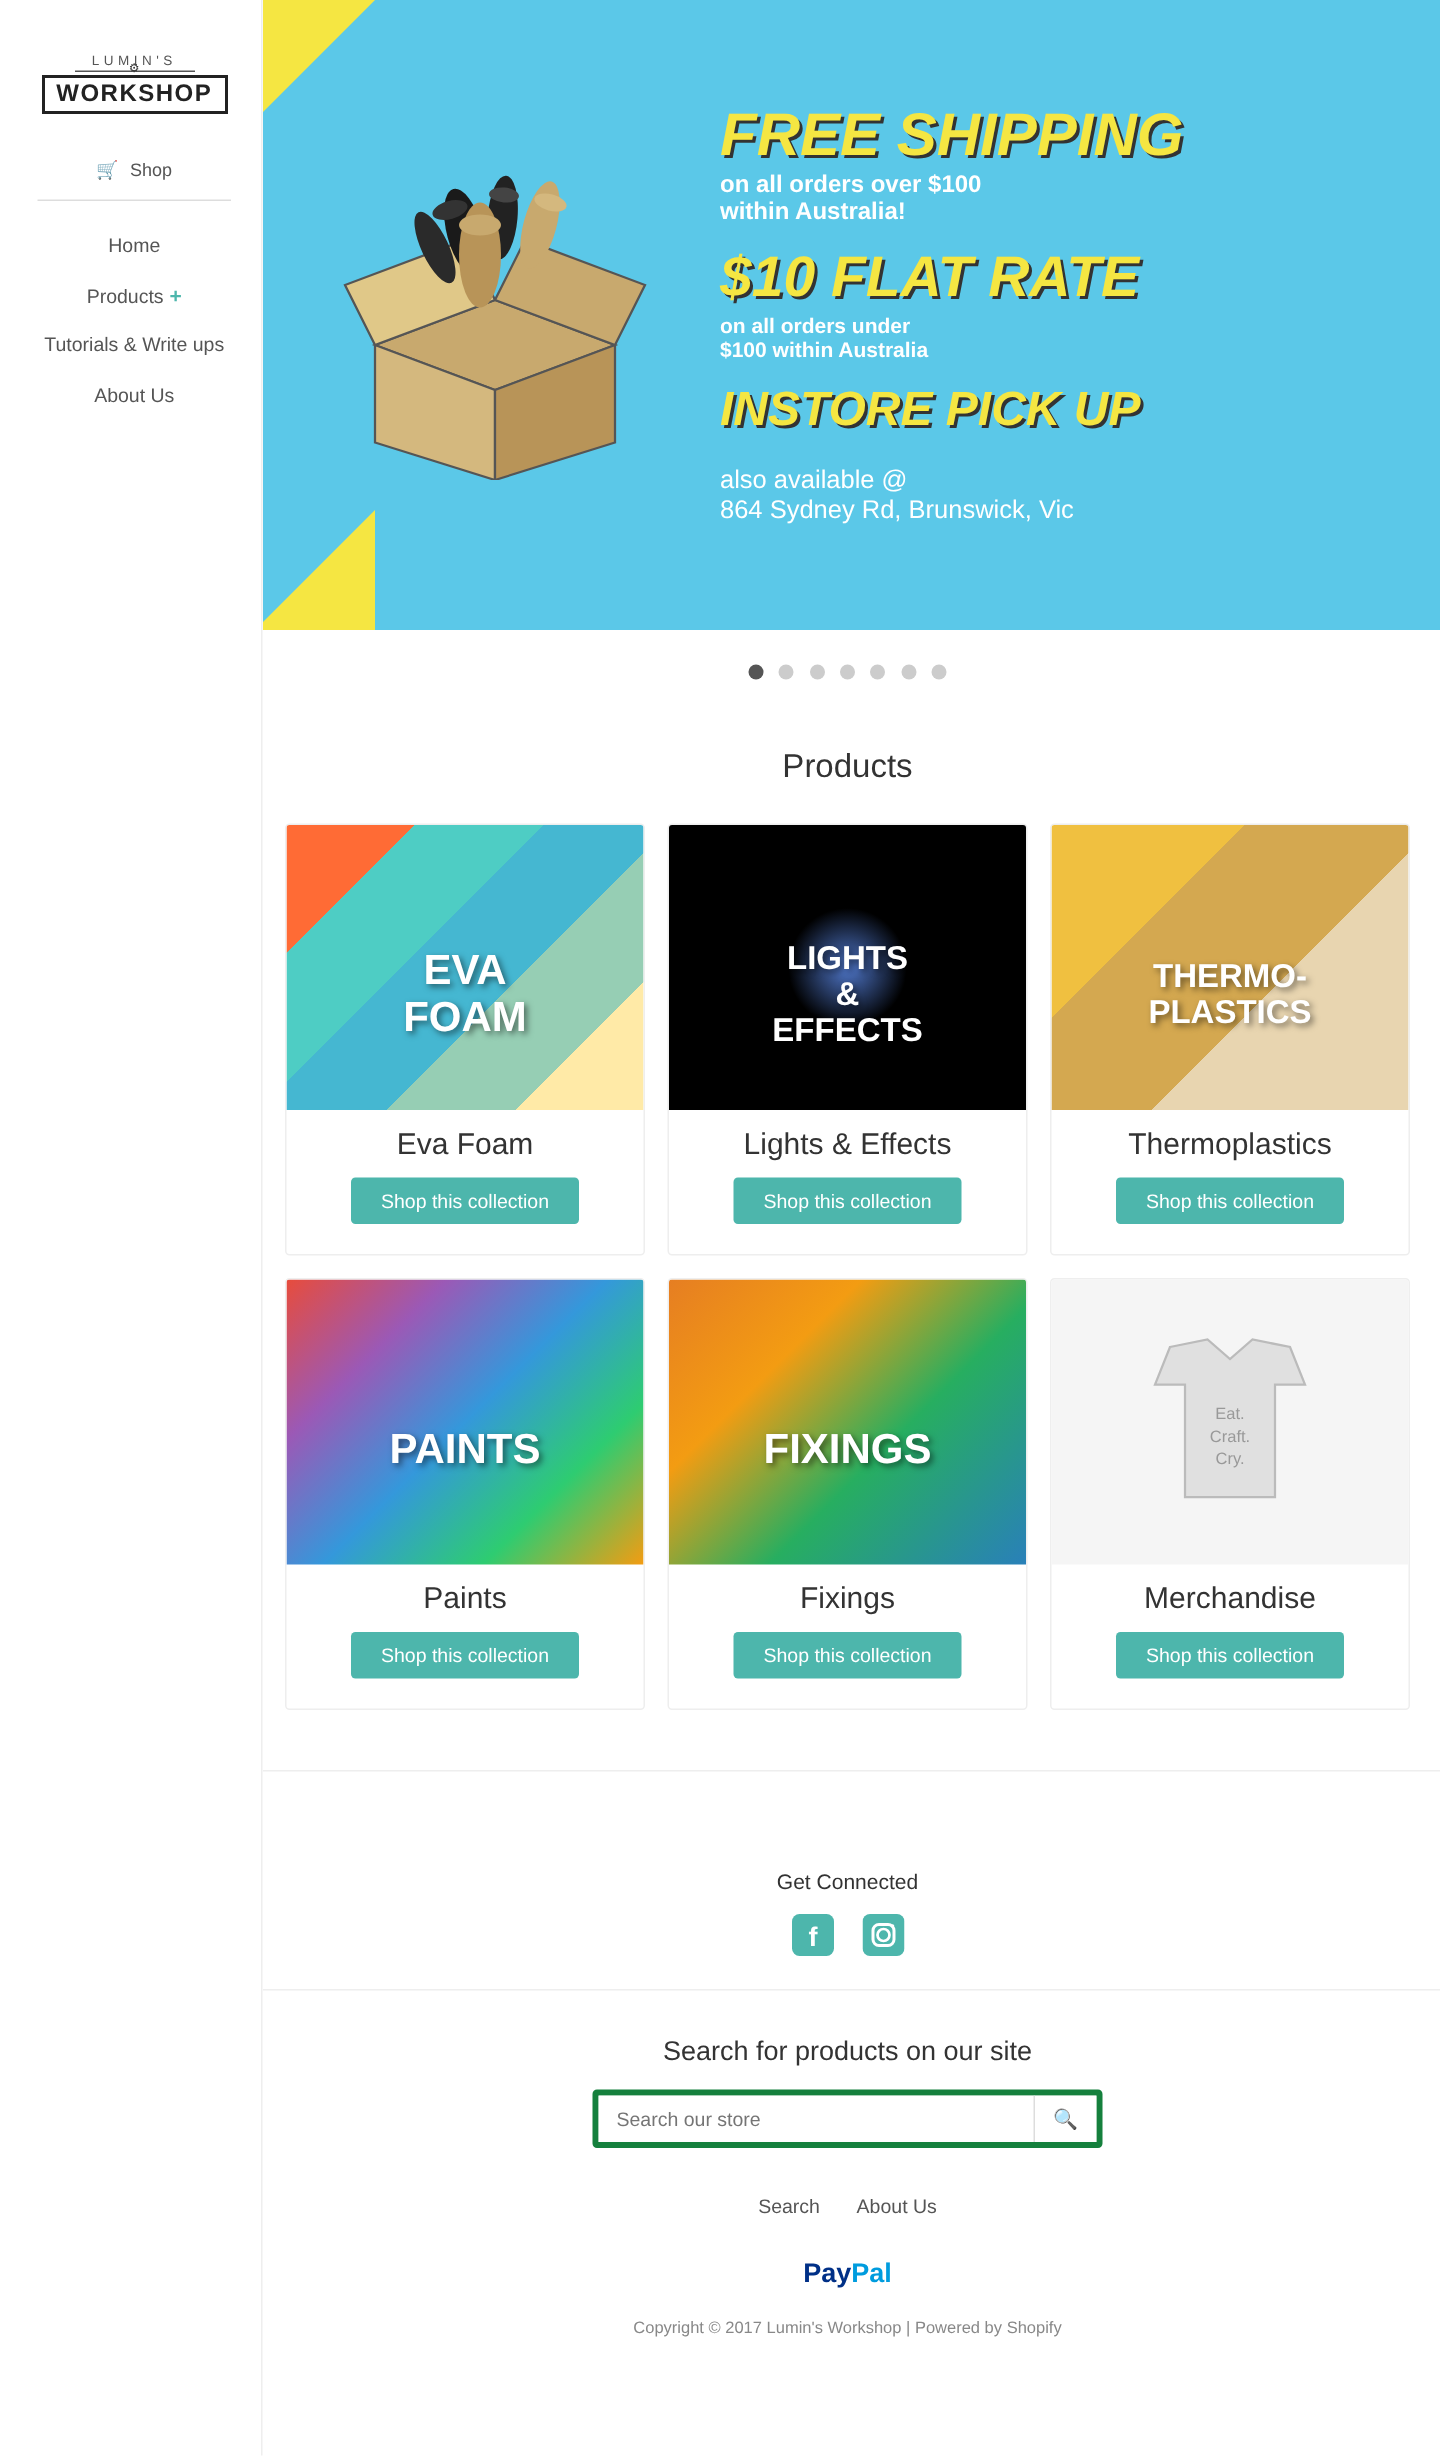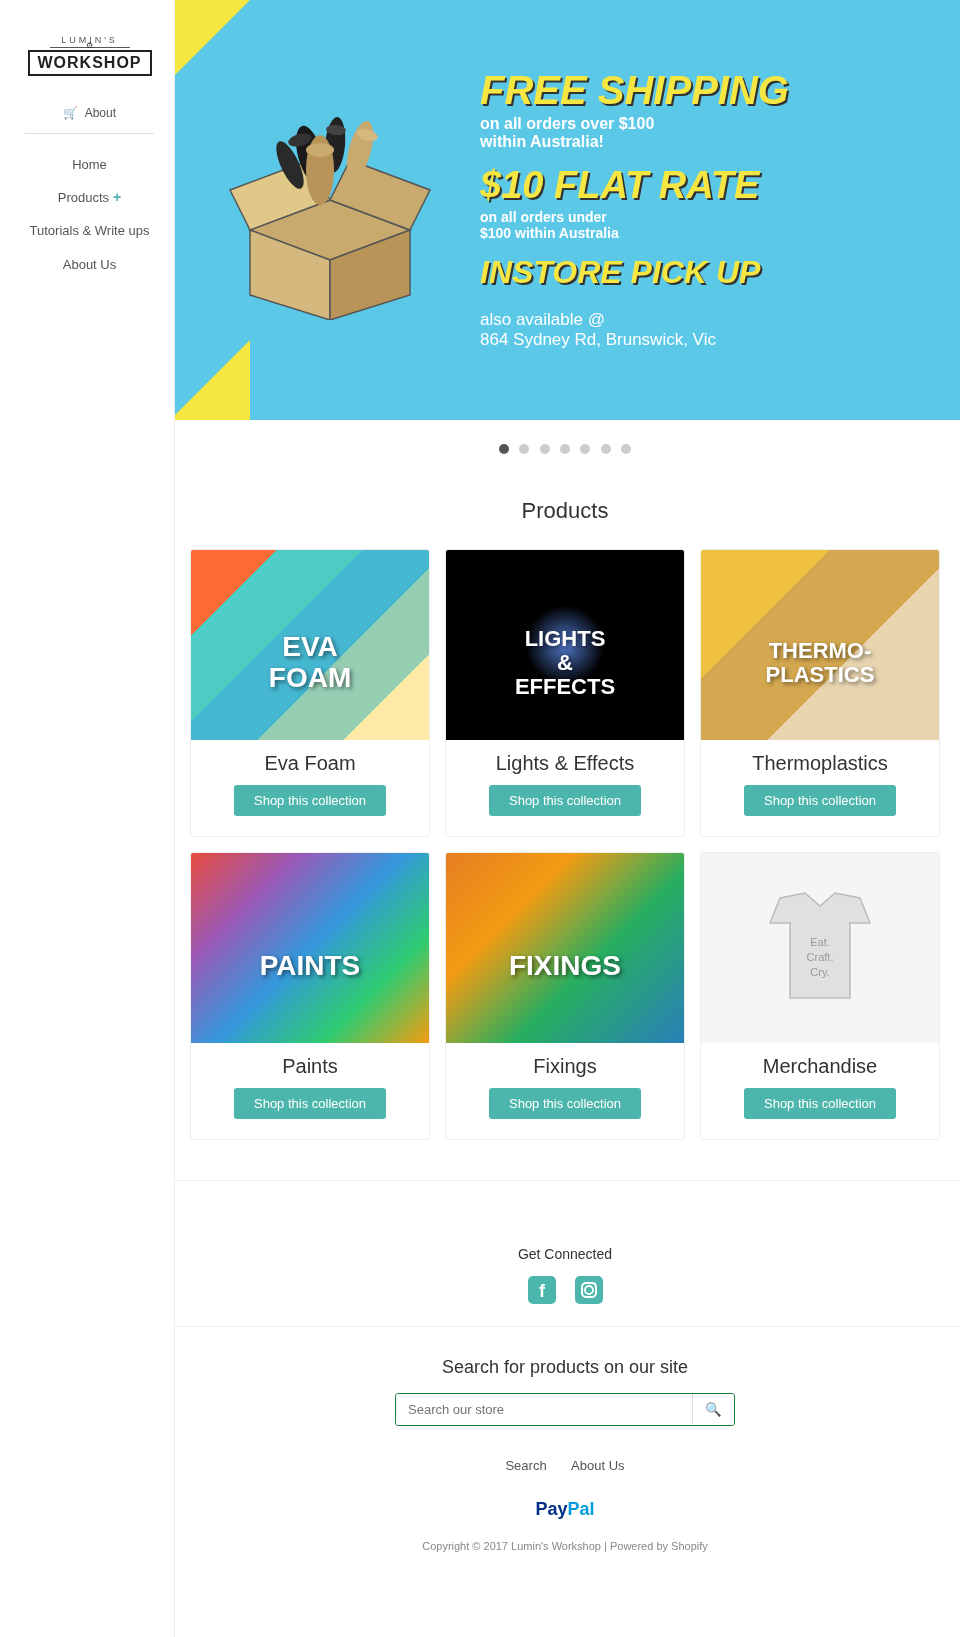--- a/index.html
+++ b/index.html
@@ -287,21 +287,21 @@
       font-size: 18px;
       color: #333;
       margin-bottom: 15px;
     }
     .search-box {
       display: flex;
       justify-content: center;
       align-items: center;
       max-width: 340px;
       margin: 0 auto 20px;
-      border: 1px solid #15803d;
+      border: 4px solid #15803d;
       border-radius: 3px;
       overflow: hidden;
     }
     .search-input {
       flex: 1;
       padding: 8px 12px;
       border: none;
       outline: none;
       font-size: 13px;
       color: #999;
@@ -358,21 +358,21 @@
     <div style="display:flex;flex-direction:column;align-items:center;">
       <div style="font-size:9px;letter-spacing:3px;color:#555;">LUMIN'S</div>
       <div style="width:80px;height:1px;background:#555;margin:2px 0;position:relative;">
         <span style="position:absolute;top:-6px;left:50%;transform:translateX(-50%);font-size:8px;">⚙</span>
       </div>
       <div style="font-size:16px;font-weight:900;letter-spacing:1px;color:#222;border:2px solid #222;padding:2px 8px;">WORKSHOP</div>
     </div>
   </div>
   <div class="cart-area">
     <span class="cart-icon">🛒</span>
-    <span>About</span>
+    <span>Shop</span>
   </div>
   <hr class="divider">
   <ul class="nav-links">
     <li>
       <a href="#">Home</a>
     </li>
     <li>
       <div class="products-item">
         <a href="#">Products</a>
         <span class="plus-icon">+</span>

